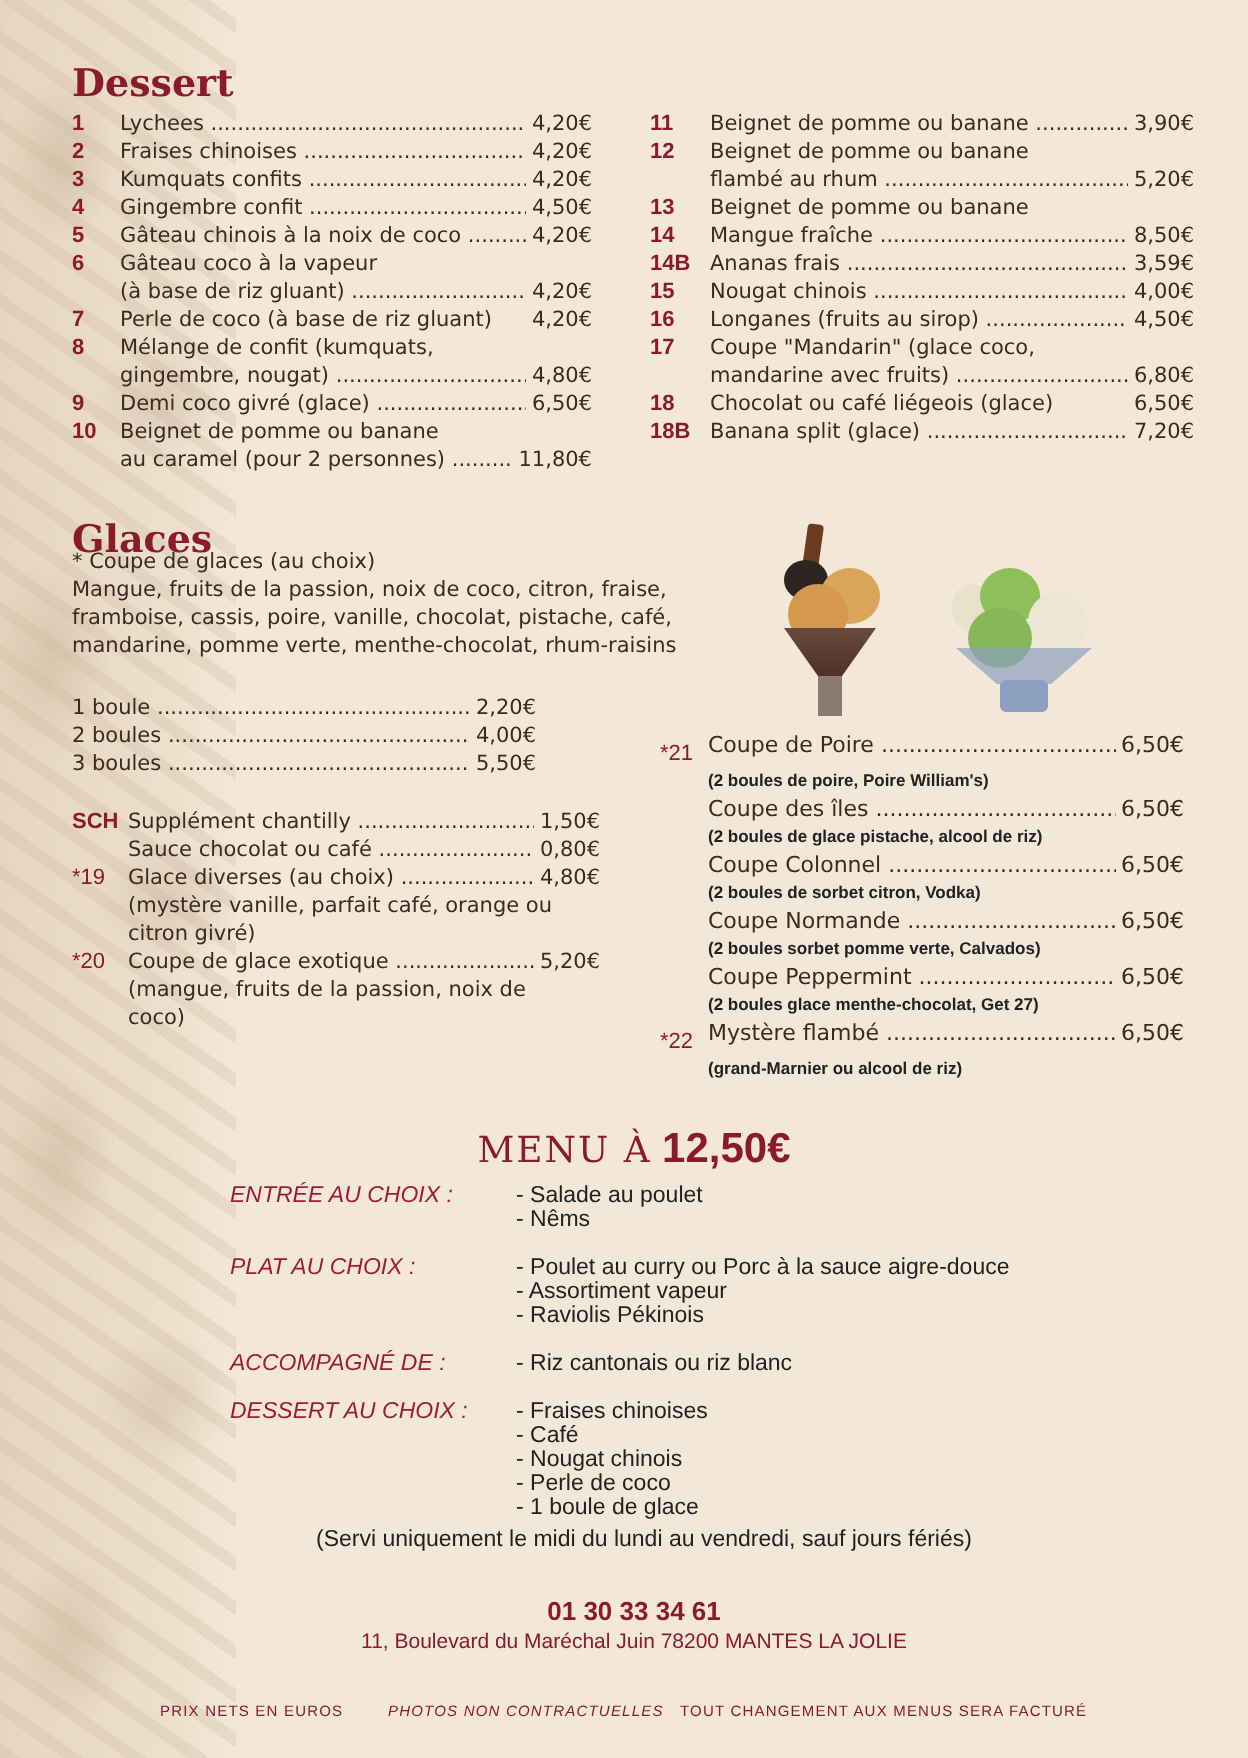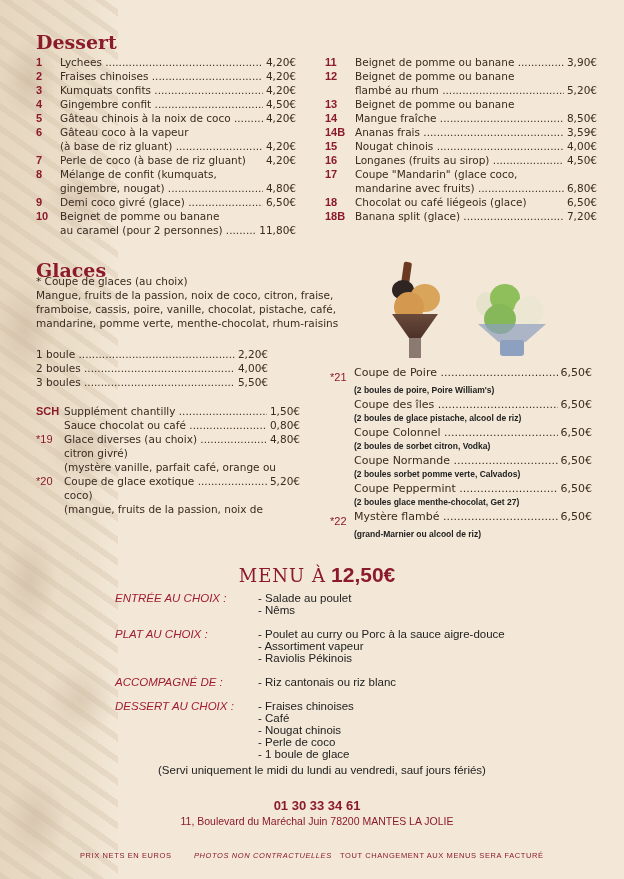--- a/index.html
+++ b/index.html
@@ -205,35 +205,35 @@
   <div class="row" style="padding-left:28px">
       <span class="label">Sauce  chocolat  ou  café</span>
       <span class="price">0,80€</span>
     </div>
   <div class="row">
       <span class="num" style="width:28px;font-weight:normal">*19</span>
       <span class="label">Glace diverses (au choix)</span>
       <span class="price">4,80€</span>
     </div>
   <div class="row" style="padding-left:28px">
+      <span>(mystère vanille, parfait café, orange ou</span>
+    </div>
+  <div class="row" style="padding-left:28px">
       <span>citron givré)</span>
-    </div>
-  <div class="row" style="padding-left:28px">
-      <span>(mystère vanille, parfait café, orange ou</span>
     </div>
   <div class="row">
       <span class="num" style="width:28px;font-weight:normal">*20</span>
       <span class="label">Coupe de glace exotique</span>
       <span class="price">5,20€</span>
     </div>
   <div class="row" style="padding-left:28px">
+      <span>(mangue, fruits de la passion, noix de</span>
+    </div>
+  <div class="row" style="padding-left:28px">
       <span>coco)</span>
-    </div>
-  <div class="row" style="padding-left:28px">
-      <span>(mangue, fruits de la passion, noix de</span>
     </div>
 </div>
 
 <div class="abs" style="left:380px;top:262px;width:80px;height:100px;">
   <div class="abs" style="left:22px;top:0;width:8px;height:30px;background:#6b3a22;transform:rotate(8deg);border-radius:2px;"></div>
   <div class="abs" style="left:12px;top:18px;width:22px;height:20px;background:#2e2422;border-radius:50%;"></div>
   <div class="abs" style="left:30px;top:22px;width:30px;height:28px;background:#d9a55a;border-radius:50%;"></div>
   <div class="abs" style="left:14px;top:30px;width:30px;height:30px;background:#d4994e;border-radius:50%;"></div>
   <div class="abs" style="left:12px;top:52px;width:46px;height:26px;background:linear-gradient(#6a4a3a,#4a3028);clip-path:polygon(0 0,100% 0,60% 100%,40% 100%);"></div>
   <div class="abs" style="left:29px;top:76px;width:12px;height:20px;background:#8a7a72;"></div>

